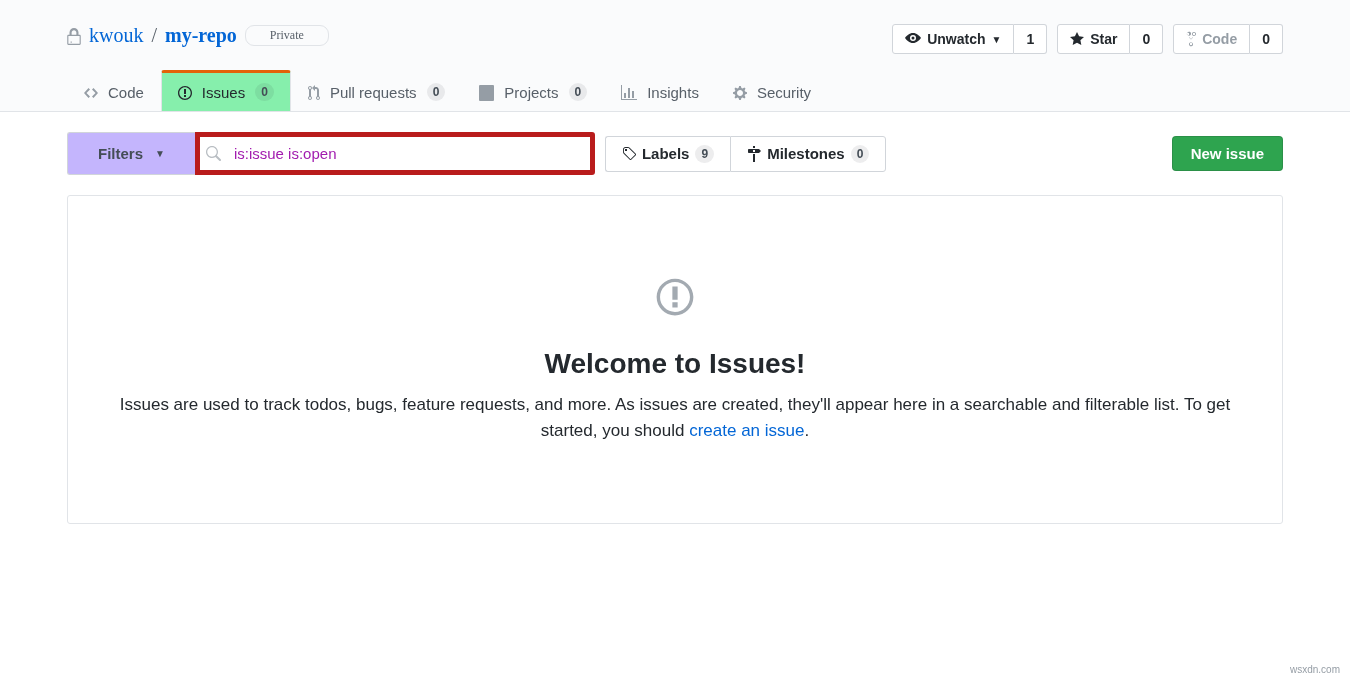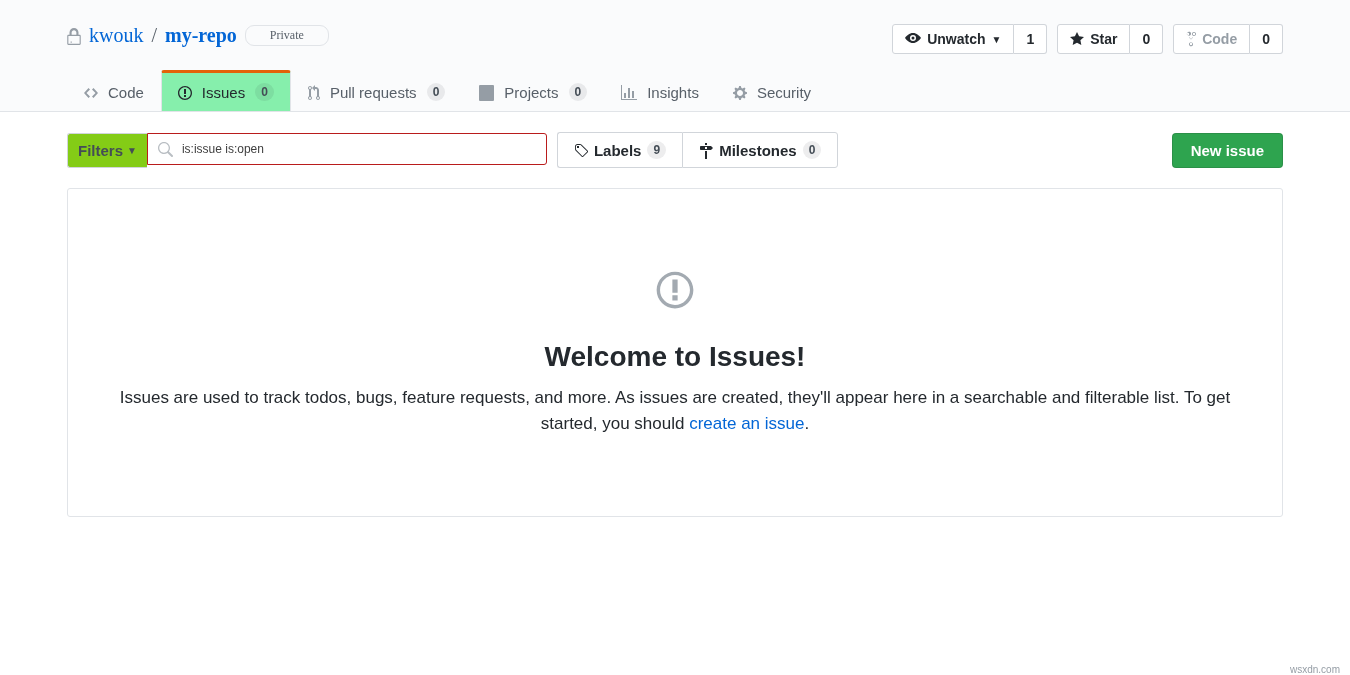--- a/index.html
+++ b/index.html
@@ -110,43 +110,43 @@
 
   .subnav {
     display: flex;
     justify-content: space-between;
     margin: 20px 0;
     align-items: center;
   }
   .subnav-left { display: flex; gap: 10px; align-items: center; }
   .filter-group { display: flex; }
   .filter-btn {
-    background: #84cc16;
+    background: #c4b5fd;
     border: 1px solid #d1d5da;
     border-right: 0;
-    padding: 8px 10px;
+    padding: 8px 30px;
     font-size: 15px;
     font-weight: 600;
     color: #444d56;
     border-radius: 3px 0 0 3px;
     display: inline-flex;
     align-items: center;
-    gap: 4px;
+    gap: 12px;
     cursor: pointer;
   }
   .search-wrap {
     position: relative;
     width: 400px;
   }
   .search-input {
     width: 100%;
-    border: 1px solid #b91c1c;
+    border: 5px solid #b91c1c;
     padding: 8px 12px 8px 34px;
-    font-size: 12px;
-    color: #404040;
+    font-size: 15px;
+    color: #a21caf;
     border-radius: 0 3px 3px 0;
     background: #fff;
   }
   .search-icon {
     position: absolute;
     left: 10px;
     top: 50%;
     transform: translateY(-50%);
     color: #b9bec3;
   }

